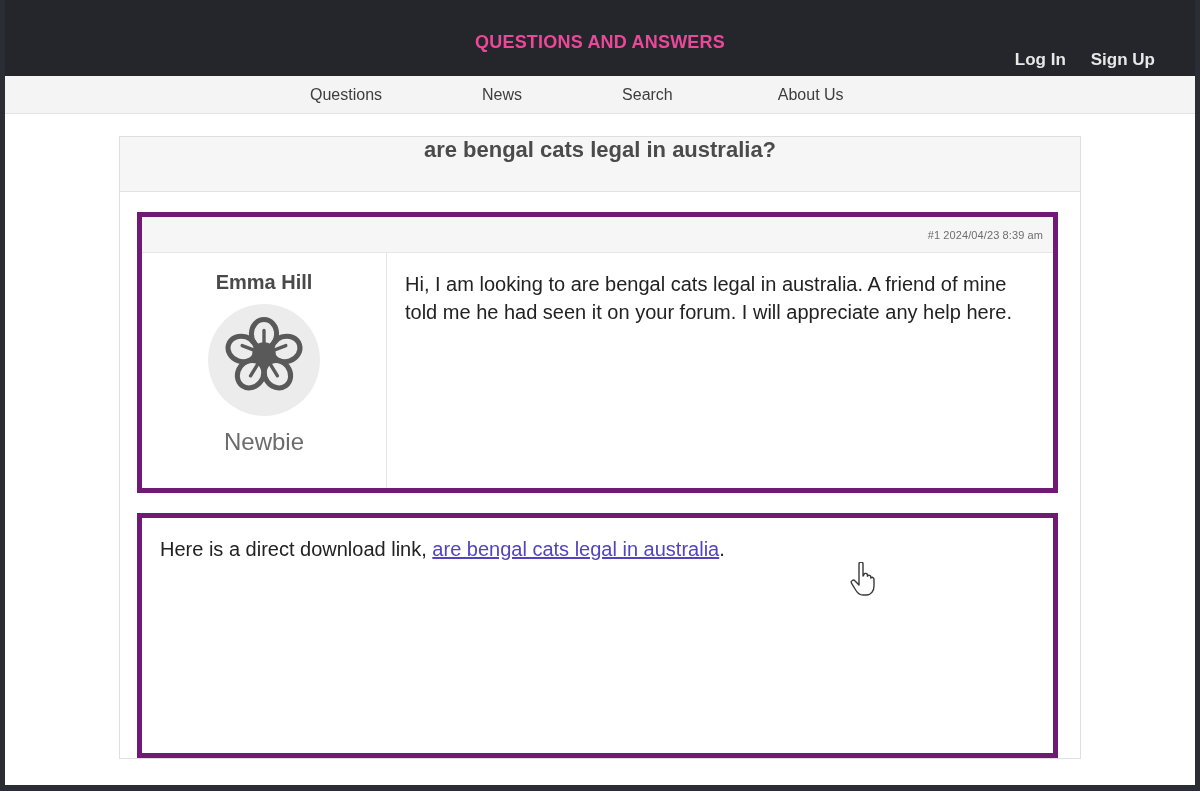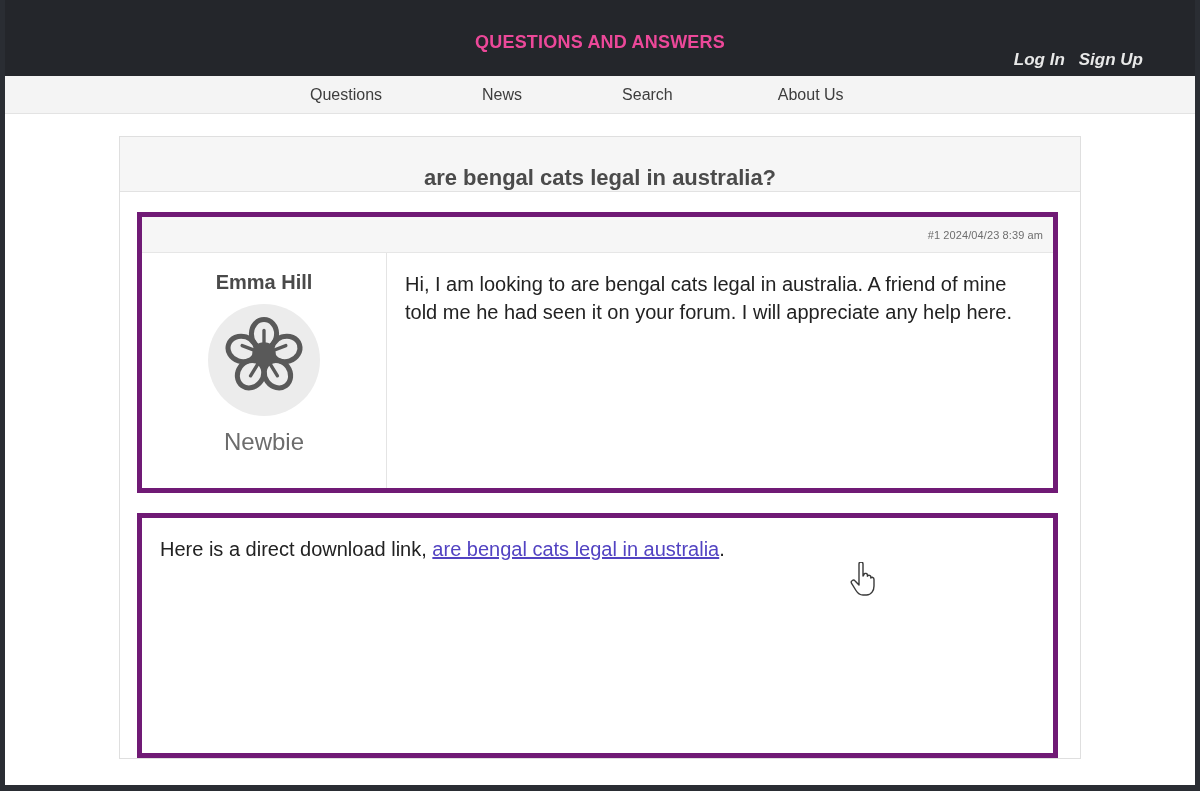--- a/index.html
+++ b/index.html
@@ -37,25 +37,24 @@
     left: 0;
     right: 0;
     text-align: center;
     color: #ec4899;
     font-size: 18px;
     font-weight: bold;
     letter-spacing: 0.2px;
   }
   #auth-links {
     position: absolute;
-    right: 52px;
+    right: 40px;
     top: 50px;
     display: flex;
-    gap: 14px;
-    font-style: italic;
+    gap: 25px;
   }
   #auth-links .auth-link {
     color: #e8e8e8;
     font-size: 17px;
     font-weight: bold;
     text-decoration: none;
     cursor: pointer;
     white-space: nowrap;
   }
 
@@ -88,21 +87,21 @@
     margin: 0 auto;
     background: #ffffff;
     border: 1px solid #dfdfdf;
   }
 
   #thread-title-bar {
     background: #f6f6f6;
     border-bottom: 1px solid #e2e2e2;
     height: 55px;
     display: flex;
-    align-items: flex-end;
+    align-items: flex-start;
     justify-content: center;
   }
   #thread-title {
     font-size: 22px;
     font-weight: bold;
     color: #4b4b4b;
   }
 
   .post-card {
     margin: 20px 22px 0 17px;

